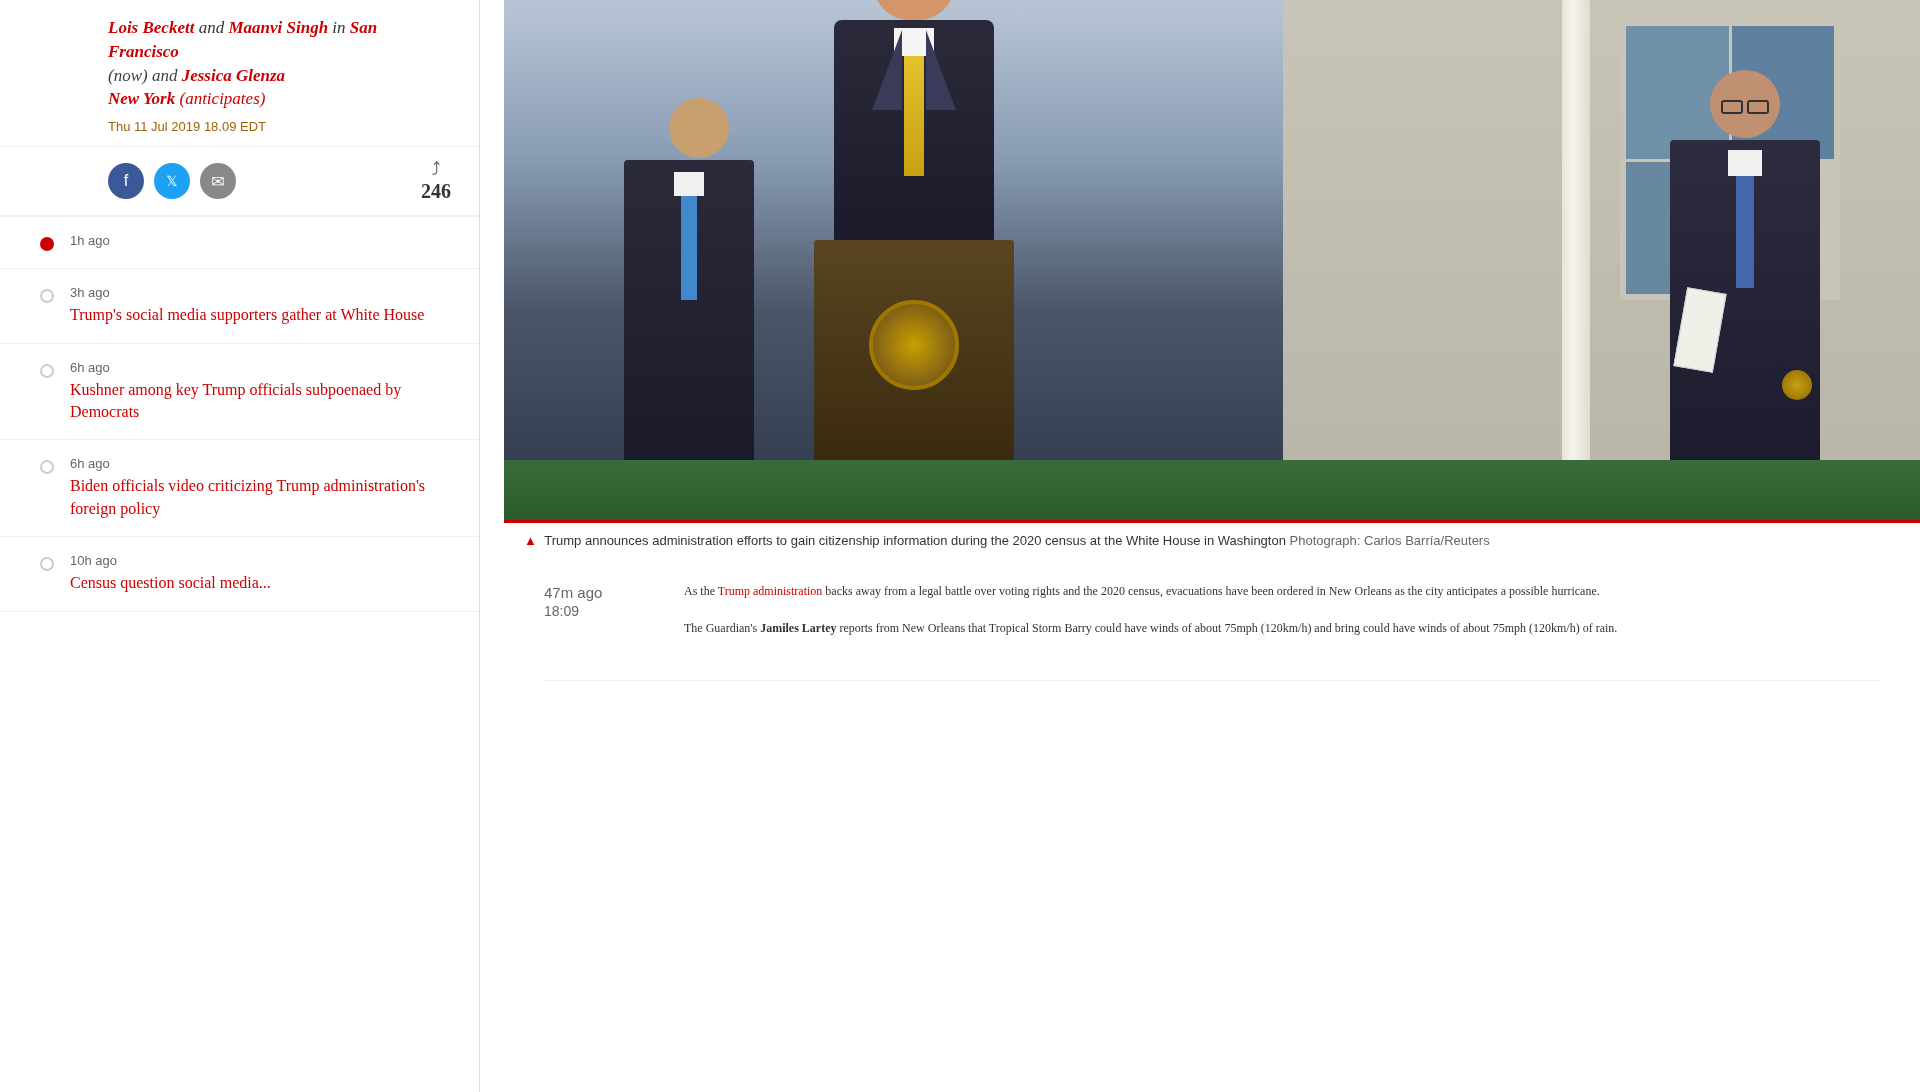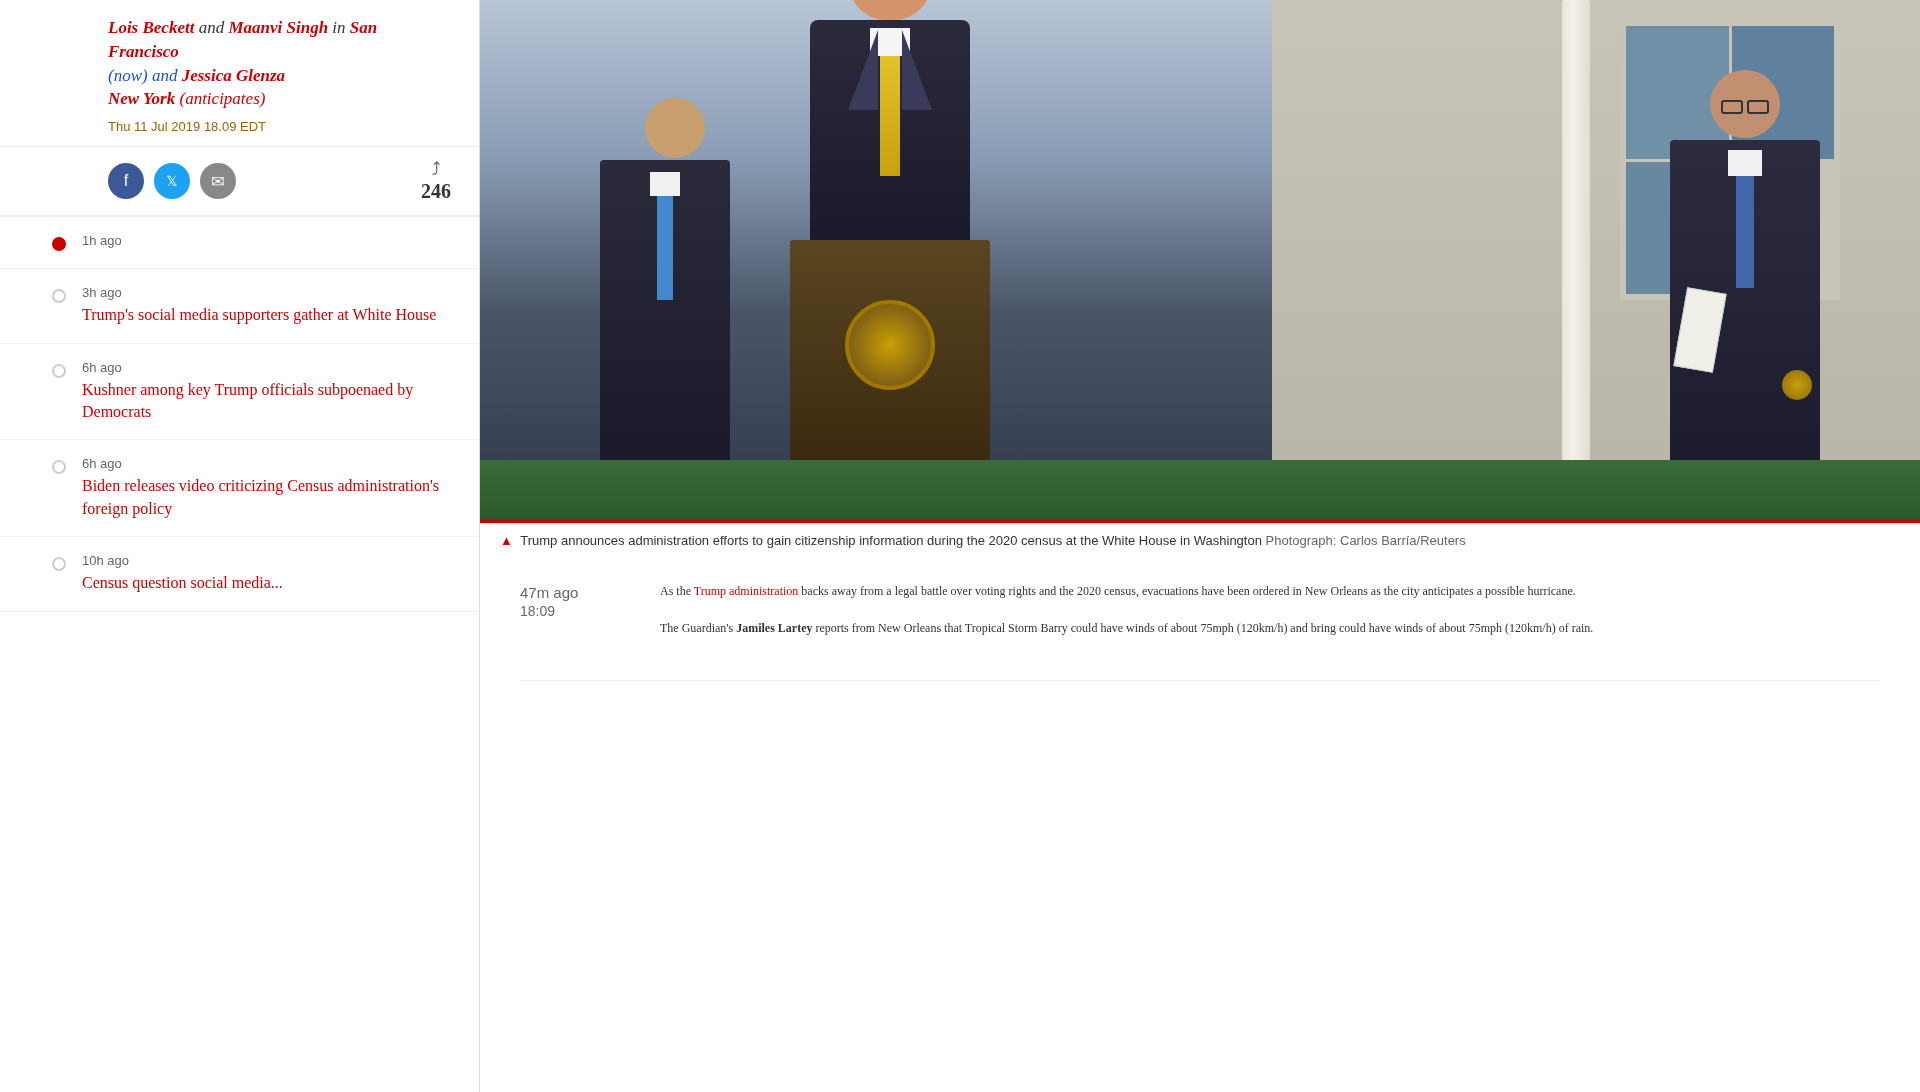--- a/index.html
+++ b/index.html
@@ -7,20 +7,21 @@
       font-family: Georgia, 'Times New Roman', serif;
       background: #fff;
       color: #333;
       font-size: 16px;
     }
     .page-wrapper {
       display: flex;
       width: 1920px;
       min-height: 1092px;
       background: #fff;
+      gap: 24px;
     }
     
     .sidebar {
       width: 480px;
       min-width: 480px;
       border-right: 1px solid #ddd;
       padding: 0 0 0 0;
       overflow: hidden;
     }
     .author-block {
@@ -90,21 +91,21 @@
       font-weight: bold;
       color: #333;
     }
     
     .timeline {
       padding: 0 0 0 0;
     }
     .timeline-item {
       display: flex;
       align-items: flex-start;
-      padding: 16px 28px 16px 52px;
+      padding: 16px 28px 16px 40px;
       border-bottom: 1px solid #f0f0f0;
       position: relative;
     }
     .timeline-dot {
       width: 14px;
       height: 14px;
       border-radius: 50%;
       border: 2px solid #ccc;
       background: #fff;
       margin-top: 4px;
@@ -219,21 +220,21 @@
   <div class="sidebar">
 
     <div class="author-block">
       <div class="author-text">
         <span class="author-name">Lois Beckett</span>
         <span style="font-style:italic;color:#333;"> and </span>
         <span class="author-name">Maanvi Singh</span>
         <span style="font-style:italic;color:#333;"> in </span>
         <span class="location">San Francisco</span>
         <br>
-        <span style="font-style:italic;color:#1d4ed8;">(now) and </span>
+        <span style="font-style:italic;color:#404040;">(now) and </span>
         <span class="author-name">Jessica Glenza</span>
         <br>
         <span class="location">New York</span>
         <span style="font-style:italic;color:#c00;"> (anticipates)</span>
       </div>
       <div class="pub-date">Thu 11 Jul 2019 18.09 EDT</div>
     </div>
 
     <div class="social-bar">
       <button class="social-btn facebook">f</button>
@@ -268,21 +269,21 @@
         <div class="timeline-content">
           <div class="timeline-time">6h ago</div>
           <a class="timeline-title" href="#">Kushner among key Trump officials subpoenaed by Democrats</a>
         </div>
       </div>
 
       <div class="timeline-item">
         <div class="timeline-dot"></div>
         <div class="timeline-content">
           <div class="timeline-time">6h ago</div>
-          <a class="timeline-title" href="#">Biden releases video criticizing Census administration's foreign policy</a>
+          <a class="timeline-title" href="#">Biden officials video criticizing Trump administration's foreign policy</a>
         </div>
       </div>
 
       <div class="timeline-item">
         <div class="timeline-dot"></div>
         <div class="timeline-content">
           <div class="timeline-time">10h ago</div>
           <a class="timeline-title" href="#">Census question social media...</a>
         </div>
       </div>

